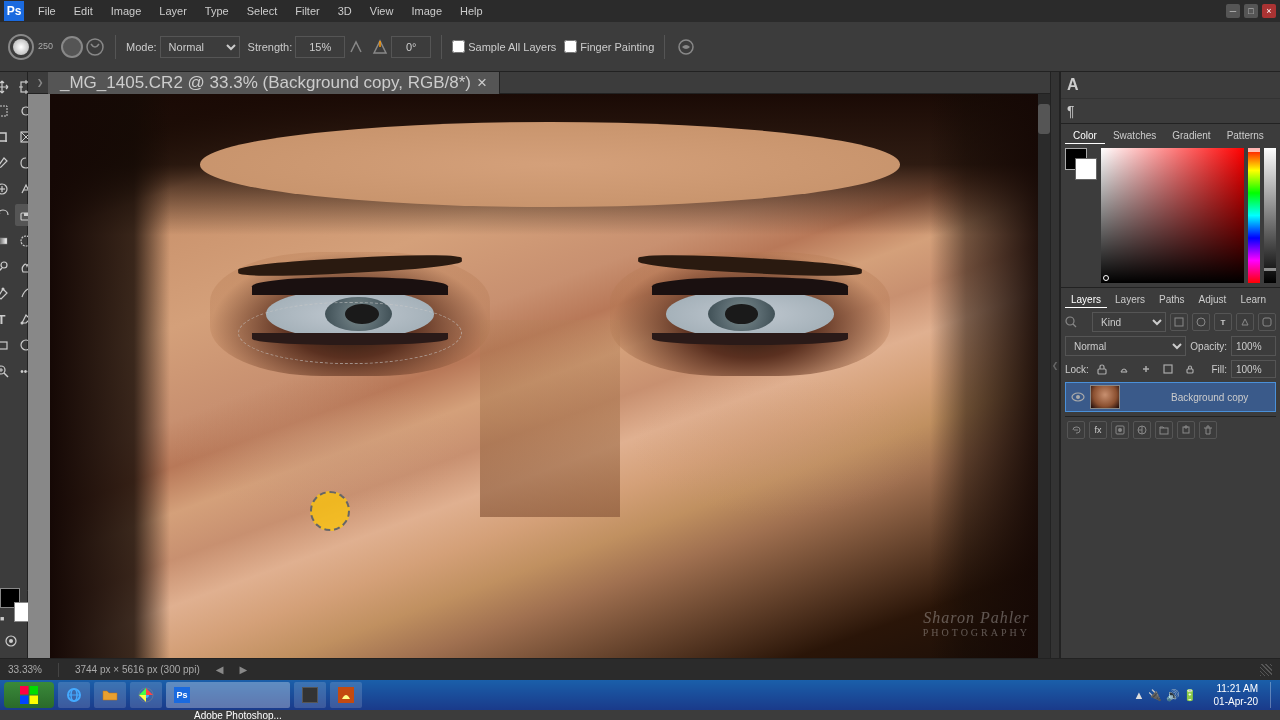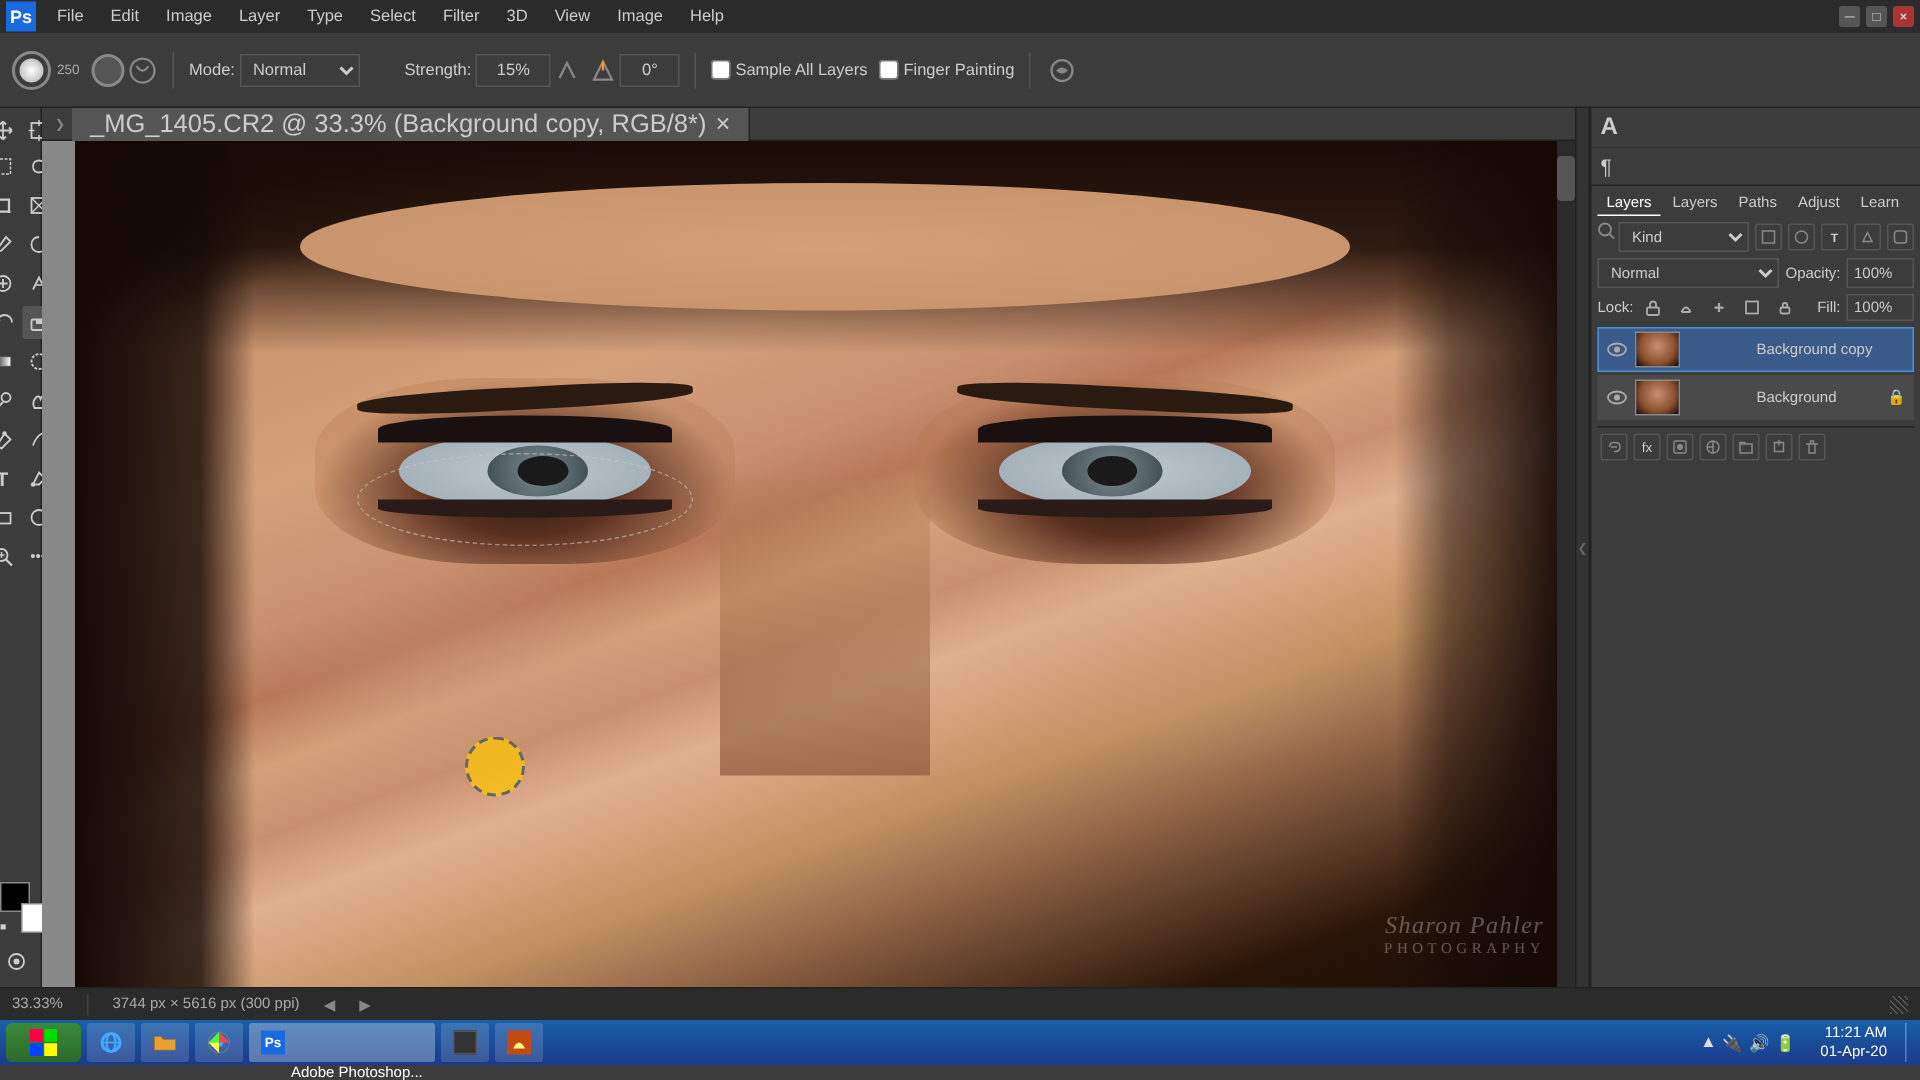--- a/index.html
+++ b/index.html
@@ -127,21 +127,21 @@
 
   <div style="display:flex;align-items:center;gap:3px;">
     <span class="toolbar-label">Mode:</span>
     <select class="toolbar-select" style="width:80px;">
       <option>Normal</option>
       <option>Multiply</option>
       <option>Screen</option>
     </select>
   </div>
 
-  <div style="display:flex;align-items:center;gap:3px;margin-left:22px;">
+  <div style="display:flex;align-items:center;gap:3px;">
     <span class="toolbar-label">Strength:</span>
     <input class="toolbar-input" type="text" value="15%" style="width: 50px;">
     <div style="width:16px;height:16px;display:flex;align-items:center;justify-content:center;cursor:pointer;">
       <svg width="14" height="14">
           <path d="M2 12 L7 2 L12 12" fill="none" stroke="#888" stroke-width="1.5"></path>
         </svg>
     </div>
   </div>
 
   <div style="display:flex;align-items:center;gap:3px;">
@@ -455,32 +455,62 @@
     <span style="font-size:8px;color:#666;">❮</span>
   </div>
 
   <div id="right-panel">
 
     <div style="display:flex;flex-direction:column;border-bottom:1px solid #222;">
       <div style="padding:4px 6px;font-size:16px;font-weight:bold;color:#ccc;cursor:pointer;border-bottom:1px solid #333;">A</div>
       <div style="padding:4px 6px;font-size:14px;color:#ccc;cursor:pointer;">¶</div>
     </div>
 
+    <div id="color-panel">
+      <div class="panel-tabs">
+        <div class="panel-tab active">Color</div>
+        <div class="panel-tab">Swatches</div>
+        <div class="panel-tab">Gradient</div>
+        <div class="panel-tab">Patterns</div>
+      </div>
+      <div class="color-picker">
+
+        <div style="position:relative;width:32px;height:32px;flex-shrink:0;">
+          <div style="width:22px;height:22px;background:#000;border:1px solid #aaa;position:absolute;top:0;left:0;cursor:pointer;"></div>
+          <div style="width:22px;height:22px;background:#fff;border:1px solid #666;position:absolute;bottom:0;right:0;cursor:pointer;"></div>
+        </div>
+
+        <div style="flex:1;height:135px;position:relative;background:linear-gradient(to right,#fff,#ff0000);">
+          <div style="width:100%;height:100%;background:linear-gradient(to bottom,transparent,#000);position:relative;">
+
+            <div style="position:absolute;bottom:2px;left:2px;width:6px;height:6px;border-radius:50%;border:1px solid #fff;"></div>
+          </div>
+        </div>
+
+        <div style="width:12px;height:135px;background:linear-gradient(to bottom,#ff0000,#ffff00,#00ff00,#00ffff,#0000ff,#ff00ff,#ff0000);flex-shrink:0;cursor:pointer;">
+          <div style="width:100%;height:4px;background:rgba(255,255,255,0.7);margin-top:0;"></div>
+        </div>
+
+        <div style="width:12px;height:135px;background:linear-gradient(to bottom,#fff,#000);flex-shrink:0;cursor:pointer;">
+          <div style="width:100%;height:3px;background:rgba(255,255,255,0.5);margin-top:120px;"></div>
+        </div>
+      </div>
+    </div>
 
     <div id="layers-panel">
       <div class="layers-tabs">
         <div class="layers-tab active">Layers</div>
         <div class="layers-tab">Layers</div>
         <div class="layers-tab">Paths</div>
         <div class="layers-tab">Adjust</div>
         <div class="layers-tab">Learn</div>
       </div>
 
       <div class="layers-toolbar">
-        <div style="display:flex;align-items:flex-start;gap:2px;flex:1;">
+        <div style="display:flex;align-items:center;gap:15px;flex:1;">
           <svg width="12" height="12">
               <circle cx="5" cy="5" r="4" fill="none" stroke="#888" stroke-width="1.2"></circle>
               <line x1="8" y1="8" x2="11" y2="11" stroke="#888" stroke-width="1.2"></line>
             </svg>
           <select class="layers-select">
             <option>Kind</option>
           </select>
         </div>
         <div class="layers-icon-btn">
           <svg width="10" height="10">
@@ -556,33 +586,20 @@
               <circle cx="7" cy="5" r="2" fill="#aaa"></circle>
             </svg>
         </div>
         <div class="layer-thumb" style="background:linear-gradient(135deg,#c89070,#2a1508);border:1px solid #888;">
 
           <div style="width:100%;height:100%;background:radial-gradient(circle at 50% 40%, #c89070 0%, #8b5030 60%, #1a0808 100%);"></div>
         </div>
         <span class="layer-name">Background copy</span>
       </div>
 
-      <div class="layer-item">
-        <div class="layer-visibility">
-          <svg width="14" height="10">
-              <ellipse cx="7" cy="5" rx="6" ry="4" fill="none" stroke="#aaa" stroke-width="1.2"></ellipse>
-              <circle cx="7" cy="5" r="2" fill="#aaa"></circle>
-            </svg>
-        </div>
-        <div class="layer-thumb" style="background:linear-gradient(135deg,#c89070,#2a1508);border:1px solid #888;">
-          <div style="width:100%;height:100%;background:radial-gradient(circle at 50% 40%, #c89070 0%, #8b5030 60%, #1a0808 100%);"></div>
-        </div>
-        <span class="layer-name">Background</span>
-        <span class="layer-lock">🔒</span>
-      </div>
 
       <div style="flex:1;"></div>
 
       <div style="display:flex;align-items:center;gap:4px;padding:4px 2px;border-top:1px solid #222;margin-top:4px;">
         <div class="layers-icon-btn">
           <svg width="10" height="10">
               <path d="M2 5 Q2 2 5 2 L6 2 Q9 2 9 5 Q9 8 6 8 L5 8" fill="none" stroke="#888" stroke-width="1"></path>
               <line x1="3" y1="5" x2="7" y2="5" stroke="#888" stroke-width="1"></line>
             </svg>
         </div>

